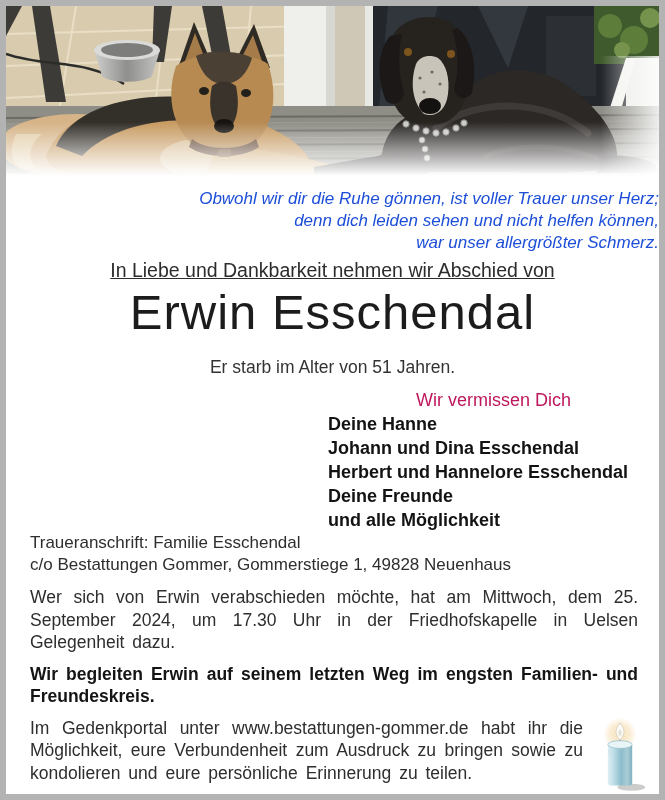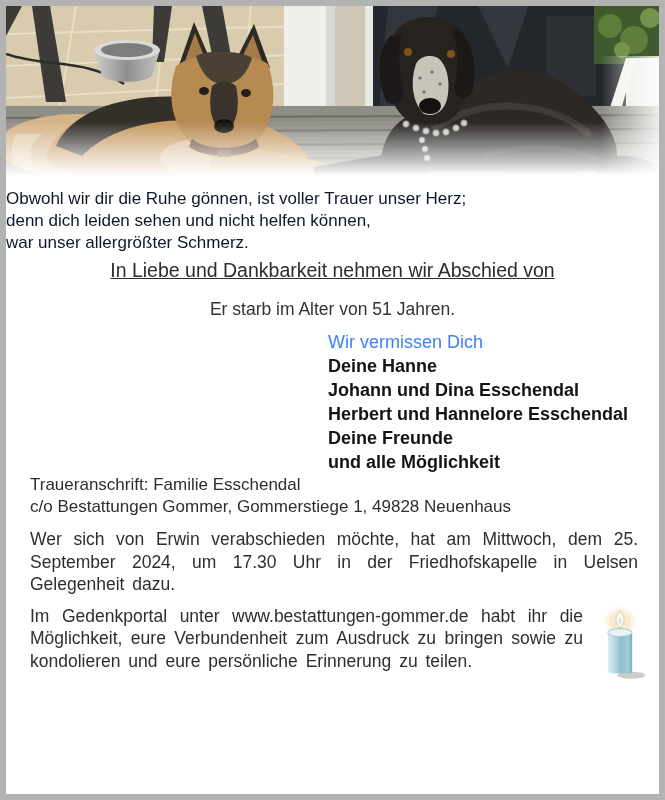--- a/index.html
+++ b/index.html
@@ -9,36 +9,36 @@
     font-family: "Liberation Sans", sans-serif;
     -webkit-font-smoothing: antialiased;
   }
   .frame { width: 665px; height: 800px; box-sizing: border-box; padding: 6px; }
   .paper { width: 653px; height: 788px; background: #ffffff; overflow: hidden; position: relative; }
 
   .photo { width: 653px; height: 170px; position: relative; }
   .photo svg { display: block; }
 
   .poem {
-    margin-top: 12px; text-align: left;
-    font-size: 17px; line-height: 22px; color: #0f172a;
+    margin-top: 12px; text-align: right;
+    font-style: italic; font-size: 17px; line-height: 22px; color: #1d4ed8;
   }
   .intro {
     margin-top: 4px; text-align: center;
     font-size: 19.5px; line-height: 24px; color: #2c2c2c; text-decoration: underline;
   }
   .name {
     margin: 2px 0 0 0; text-align: center;
     font-size: 49px; line-height: 56px; font-weight: 400;
     letter-spacing: 1px; color: #1c1c1c;
   }
   .age { margin-top: 17px; text-align: center; font-size: 17.5px; color: #333; }
 
   .mourners { margin: 10px 0 0 322px; font-size: 18px; line-height: 24px; }
-  .m-intro { color: #3b82f6; font-weight: 400; }
+  .m-intro { color: #be185d; font-weight: 400; text-align: center; }
   .m-name { color: #131313; font-weight: 700; }
 
   .address { padding-left: 24px; font-size: 17px; line-height: 22px; color: #2e2e2e; }
 
   .para {
     margin: 10px 0 0 0; padding: 0 21px 0 24px;
     font-size: 17.5px; line-height: 22.5px; color: #2e2e2e;
     text-align: justify; word-spacing: 3px;
   }
   .para.bold { font-weight: 700; color: #141414; margin-top: 9px; }
@@ -189,39 +189,41 @@
     </div>
 
     <div class="poem">
       <div class="poem-line">Obwohl wir dir die Ruhe gönnen, ist voller Trauer unser Herz;</div>
       <div class="poem-line">denn dich leiden sehen und nicht helfen können,</div>
       <div class="poem-line">war unser allergrößter Schmerz.</div>
     </div>
 
     <div class="intro">In Liebe und Dankbarkeit nehmen wir Abschied von</div>
 
+    <h1 class="name">Erwin Esschendal</h1>
 
     <div class="age">Er starb im Alter von 51 Jahren.</div>
 
     <div class="mourners">
       <div class="m-intro">Wir vermissen Dich</div>
       <div class="m-name">Deine Hanne</div>
       <div class="m-name">Johann und Dina Esschendal</div>
       <div class="m-name">Herbert und Hannelore Esschendal</div>
       <div class="m-name">Deine Freunde</div>
       <div class="m-name">und alle Möglichkeit</div>
     </div>
 
     <div class="address">
       <div>Traueranschrift: Familie Esschendal</div>
       <div>c/o Bestattungen Gommer, Gommerstiege 1, 49828 Neuenhaus</div>
     </div>
 
     <p class="para">Wer sich von Erwin verabschieden möchte, hat am Mittwoch, dem 25. September 2024, um 17.30 Uhr in der Friedhofskapelle in Uelsen Gelegenheit dazu.</p>
 
+    <p class="para bold">Wir begleiten Erwin auf seinem letzten Weg im engsten Familien- und Freundeskreis.</p>
 
     <div class="memorial-row">
       <div class="candle">
         <svg width="54" height="76" viewBox="0 0 62 86">
           <defs>
             <radialGradient id="halo" cx="0.5" cy="0.5" r="0.5">
               <stop offset="0" stop-color="#f8e3bd" stop-opacity="1"></stop>
               <stop offset="0.6" stop-color="#f6ddb0" stop-opacity="0.55"></stop>
               <stop offset="1" stop-color="#f6ddb0" stop-opacity="0"></stop>
             </radialGradient>

